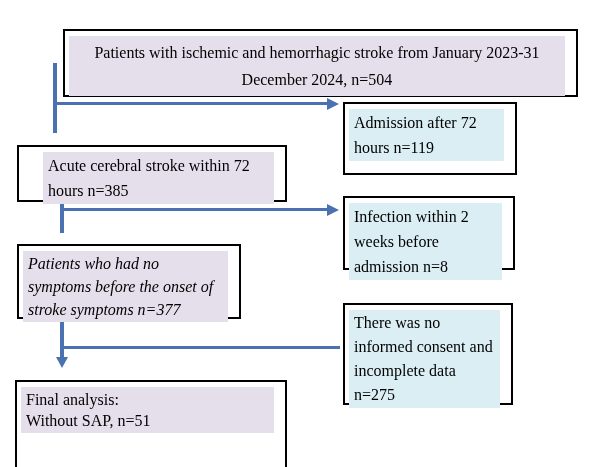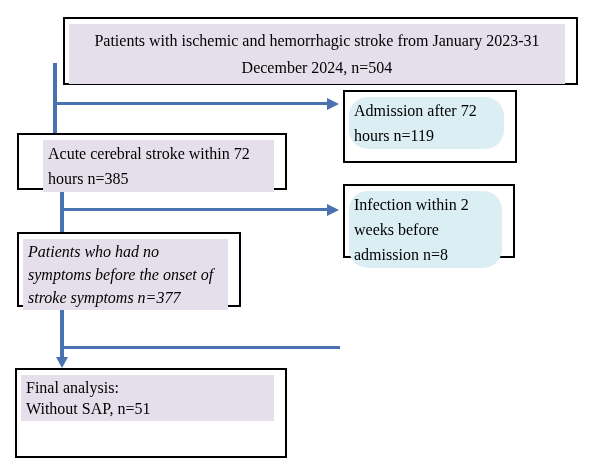--- a/index.html
+++ b/index.html
@@ -10,22 +10,22 @@
   }
   .box{
     position:absolute;background:#fff;border:2px solid var(--border,#000);
     box-sizing:border-box;
   }
   .fill{
     background:var(--main-fill,#E5DFEC);
     font-size:16px;line-height:25px;
     padding:1px 5px;
   }
-  .excl .fill{background:var(--exclusion-fill,#DAEEF3);border-radius:19px;}
-  .pad{padding:5px 11px 5px 4px;}
+  .excl .fill{background:var(--exclusion-fill,#DAEEF3);}
+  .pad{padding:5px 11px 5px 4px;margin-top:12px;}
   .center{text-align:center;}
   
   .conn{position:absolute;background:var(--connector,#4A72B0);}
   .arrow-right{
     position:absolute;width:0;height:0;
     border-top:6px solid transparent;border-bottom:6px solid transparent;
     border-left:12px solid var(--connector,#4A72B0);
   }
   .arrow-down{
     position:absolute;width:0;height:0;
@@ -83,14 +83,17 @@
   </div>
 
   <div class="box pad excl" id="box-admission">
     <div class="fill">Admission after 72 hours n=119</div>
   </div>
 
   <div class="box pad excl" id="box-infection">
     <div class="fill">Infection within 2 weeks before admission n=8</div>
   </div>
 
+  <div class="box pad excl" id="box-consent">
+    <div class="fill">There was no informed consent and incomplete data n=275</div>
+  </div>
 
 </div>
 
 </body></html>

